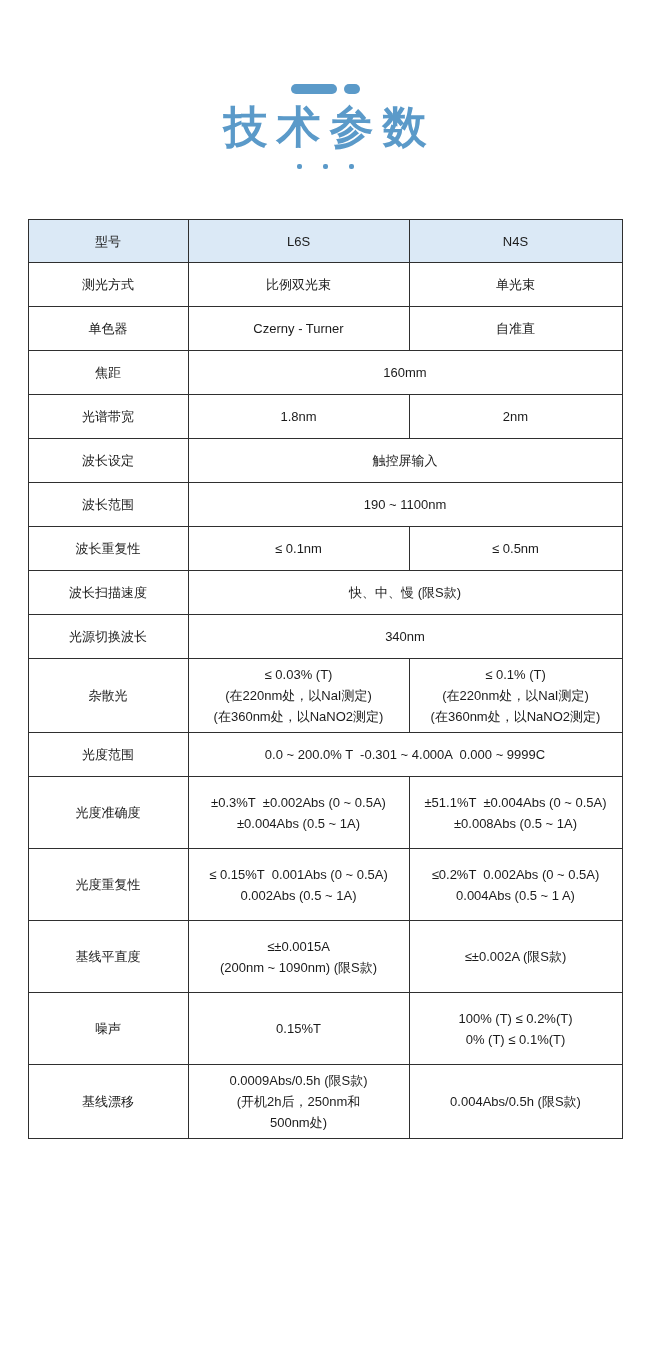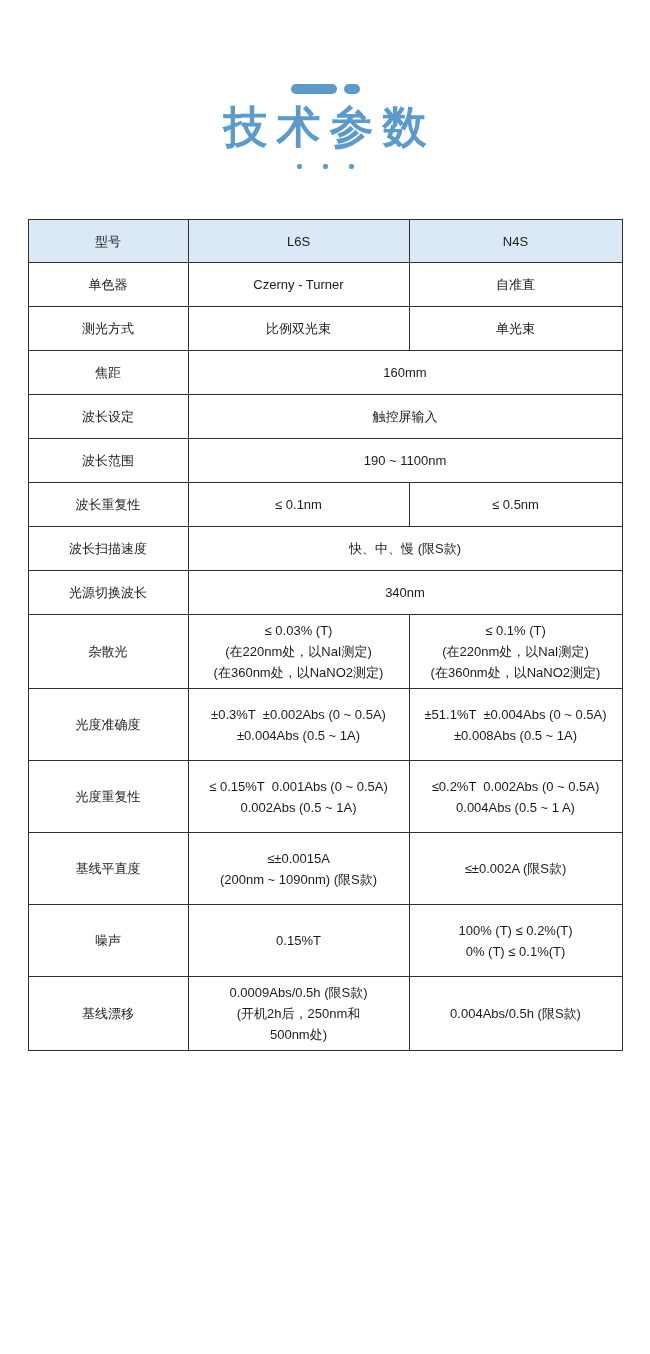--- a/index.html
+++ b/index.html
@@ -82,32 +82,37 @@
     </colgroup>
     <thead>
       <tr>
         <th>型号</th>
         <th>L6S</th>
         <th>N4S</th>
       </tr>
     </thead>
     <tbody id="spec-rows">
         <tr>
+          <td>测光方式</td>
+          <td>比例双光束</td>
+          <td>单光束</td>
+        </tr>
+        <tr>
           <td>单色器</td>
           <td>Czerny - Turner</td>
           <td>自准直</td>
         </tr>
         <tr>
-          <td>测光方式</td>
-          <td>比例双光束</td>
-          <td>单光束</td>
+          <td>焦距</td>
+          <td colspan="2">160mm</td>
         </tr>
         <tr>
-          <td>焦距</td>
-          <td colspan="2">160mm</td>
+          <td>光谱带宽</td>
+          <td>1.8nm</td>
+          <td>2nm</td>
         </tr>
         <tr>
           <td>波长设定</td>
           <td colspan="2">触控屏输入</td>
         </tr>
         <tr>
           <td>波长范围</td>
           <td colspan="2">190 ~ 1100nm</td>
         </tr>
         <tr>
@@ -124,20 +129,24 @@
           <td colspan="2">340nm</td>
         </tr>
         <tr class="lines-3">
           <td>杂散光</td>
           <td>≤ 0.03% (T)
 (在220nm处，以NaI测定)
 (在360nm处，以NaNO2测定)</td>
           <td>≤ 0.1% (T)
 (在220nm处，以NaI测定)
 (在360nm处，以NaNO2测定)</td>
+        </tr>
+        <tr>
+          <td>光度范围</td>
+          <td colspan="2">0.0 ~ 200.0% T  -0.301 ~ 4.000A  0.000 ~ 9999C</td>
         </tr>
         <tr class="lines-2">
           <td>光度准确度</td>
           <td>±0.3%T  ±0.002Abs (0 ~ 0.5A)
 ±0.004Abs (0.5 ~ 1A)</td>
           <td>±51.1%T  ±0.004Abs (0 ~ 0.5A)
 ±0.008Abs (0.5 ~ 1A)</td>
         </tr>
         <tr class="lines-2">
           <td>光度重复性</td>

